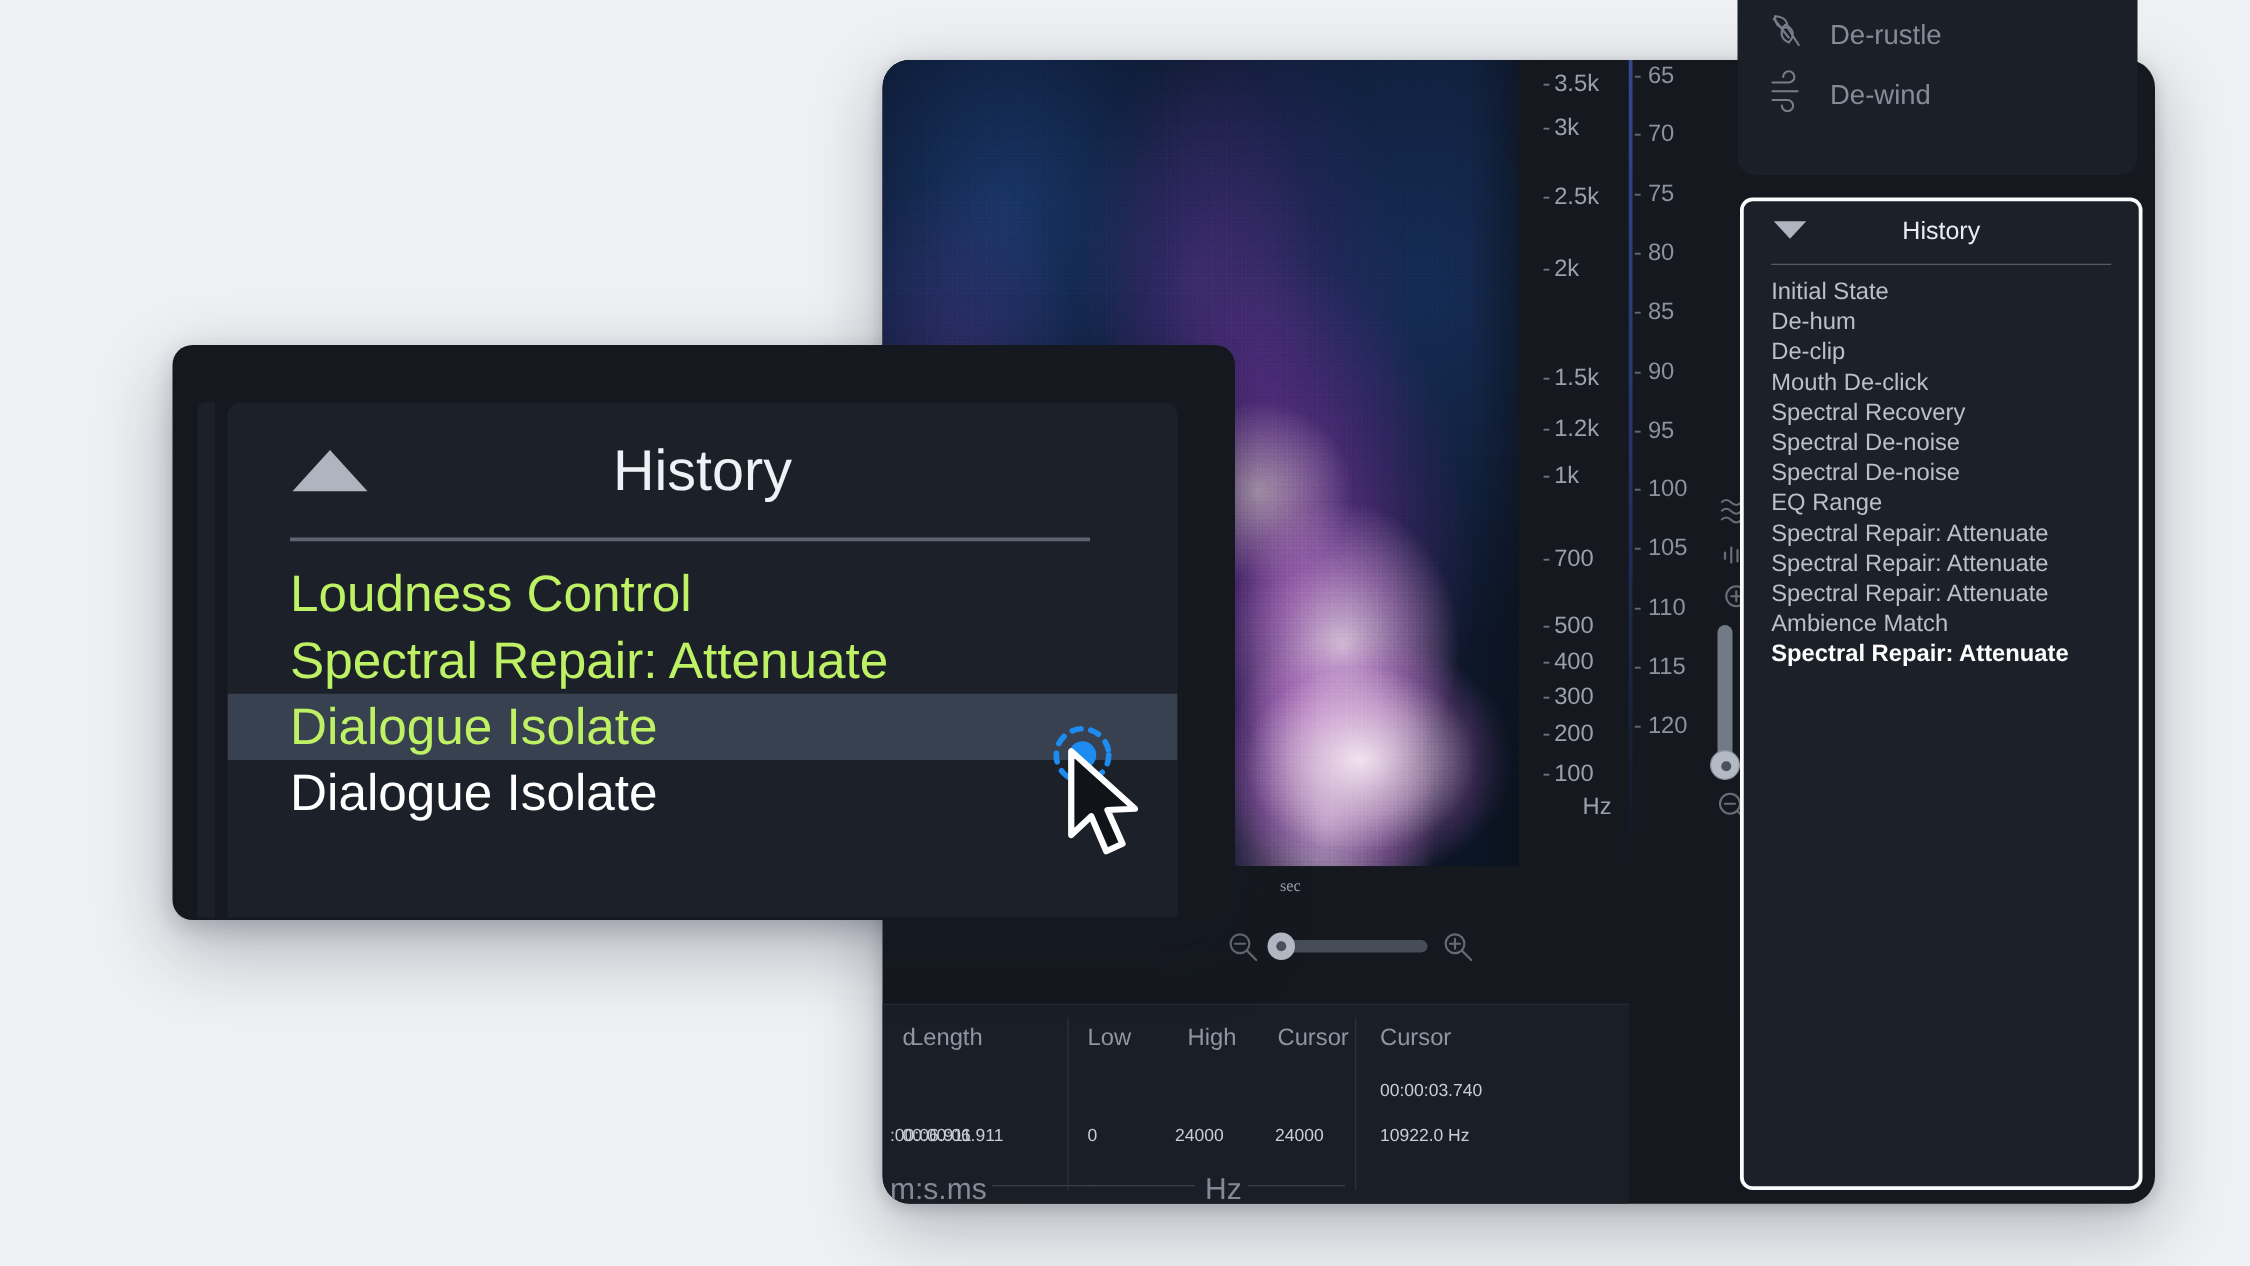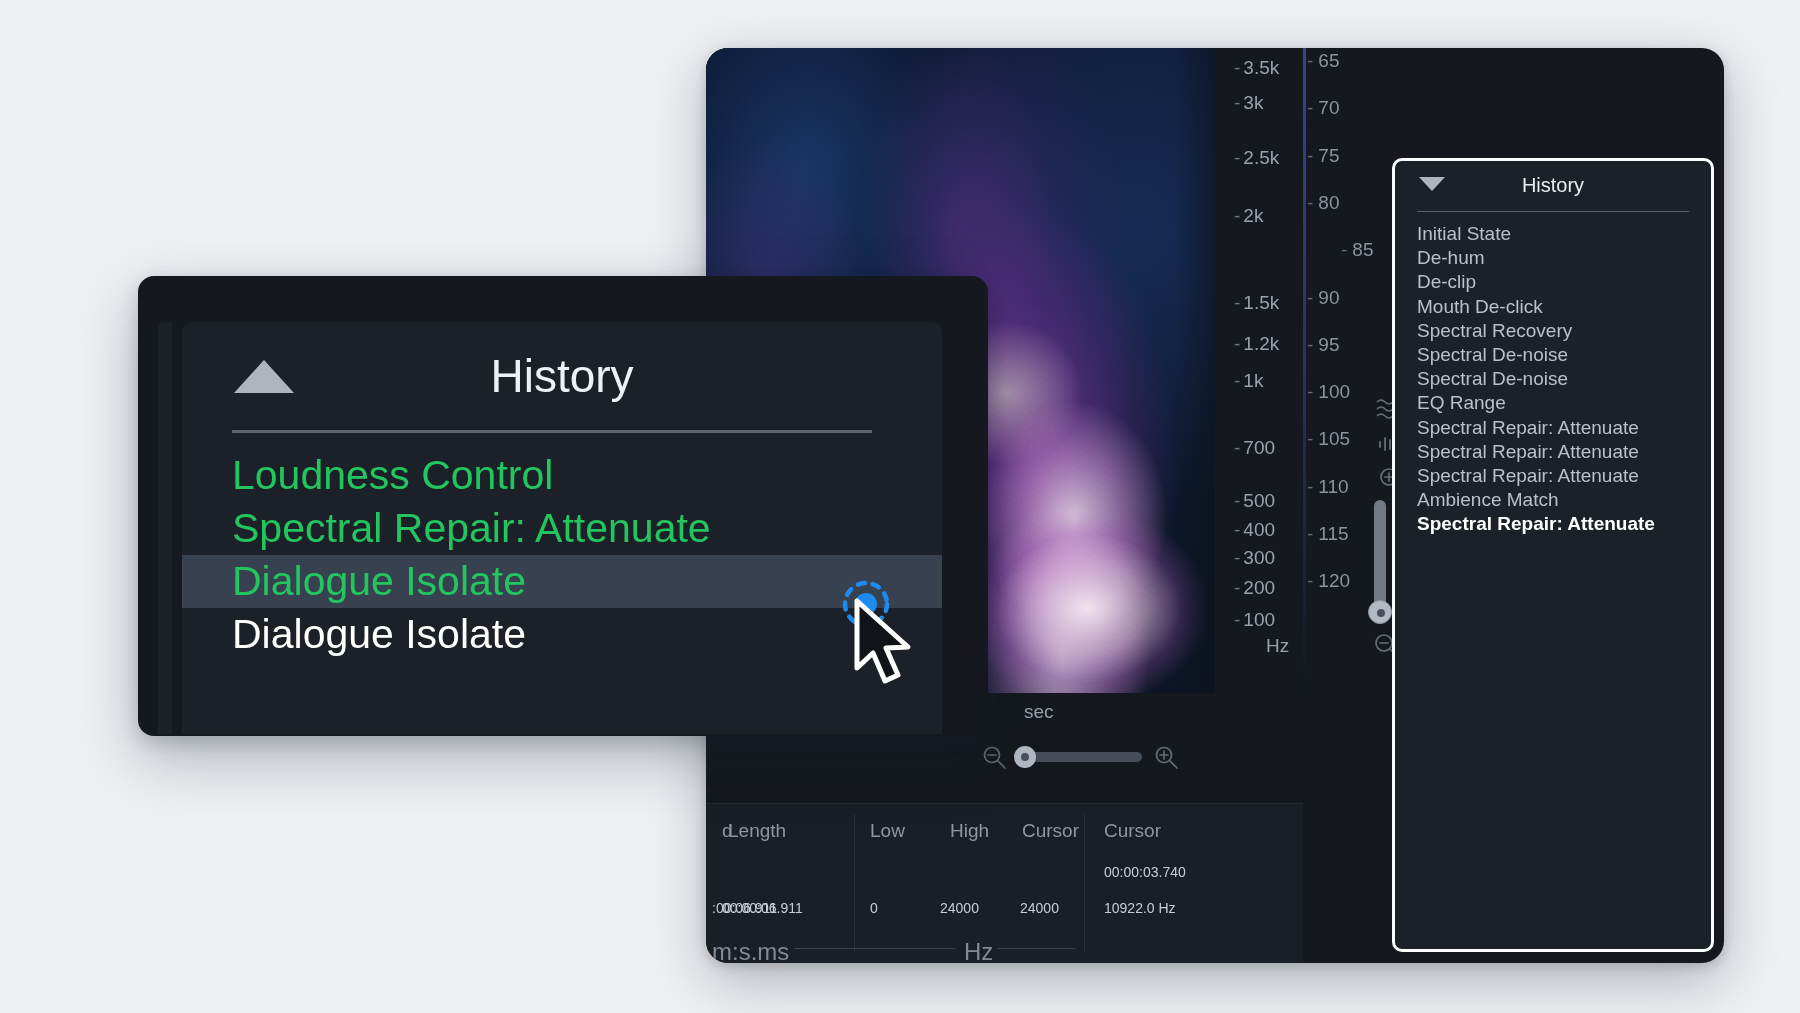--- a/index.html
+++ b/index.html
@@ -118,21 +118,21 @@
     position: absolute; left: 0; top: 645px;
     width: 597px; height: 40px;
   }
   .time-label {
     position: absolute; left: 226px; top: 8px;
     font-size: 19px; color: #9aa1ad;
   }
   .time-label .bar { color: #7b828e; }
   .sec-label {
     position: absolute; left: 318px; top: 8px;
-    font-size: 19px; color: #9aa1ad;
+    font-size: 13px; color: #9aa1ad; font-family: Liberation Serif, serif;
   }
 
   
   .hzoom { position: absolute; left: 286px; top: 693px; width: 200px; height: 32px; }
   .hz-track {
     position: absolute; left: 30px; top: 11px;
     width: 120px; height: 10px; border-radius: 5px; background: #464d59;
   }
   .hz-handle {
     position: absolute; left: 22px; top: 5px;
@@ -239,21 +239,21 @@
     position: absolute; left: 52px; top: 38px;
     width: 0; height: 0;
     border-left: 30px solid transparent;
     border-right: 30px solid transparent;
     border-bottom: 33px solid #aeb5bf;
   }
   .mag-title { font-size: 46px; color: #eef1f5; }
   .mag-rule { height: 3px; background: #5d646f; margin: 0 70px 0 50px; }
   .mag-list { padding-top: 16px; }
   .mag-item {
-    font-size: 41px; color: #22c55e; line-height: 53px;
+    font-size: 41px; color: #bef264; line-height: 53px;
     padding-left: 50px; white-space: nowrap; position: relative;
   }
   .mag-item.selected { background: #38414f; }
   .mag-item.current { color: #ffffff; }
 
   
   .click-halo {
     position: absolute; left: 840px; top: 578px;
     width: 52px; height: 52px;
   }
@@ -291,21 +291,21 @@
       <div class="freq-unit">Hz</div>
     </div>
 
     <div class="db-ruler">
       <div class="db-spine"></div>
       <div id="db-ticks">
           <div class="db-tick" style="top: 13px;"><span class="dash">-</span>65</div>
           <div class="db-tick" style="top: 60.3px;"><span class="dash">-</span>70</div>
           <div class="db-tick" style="top: 107.6px;"><span class="dash">-</span>75</div>
           <div class="db-tick" style="top: 154.9px;"><span class="dash">-</span>80</div>
-          <div class="db-tick" style="top: 202.2px; padding-left: 34px;"><span class="dash">-</span>85</div>
+          <div class="db-tick" style="top: 202.2px;"><span class="dash">-</span>85</div>
           <div class="db-tick" style="top: 249.5px;"><span class="dash">-</span>90</div>
           <div class="db-tick" style="top: 296.8px;"><span class="dash">-</span>95</div>
           <div class="db-tick" style="top: 344.1px;"><span class="dash">-</span>100</div>
           <div class="db-tick" style="top: 391.4px;"><span class="dash">-</span>105</div>
           <div class="db-tick" style="top: 438.7px;"><span class="dash">-</span>110</div>
           <div class="db-tick" style="top: 486px;"><span class="dash">-</span>115</div>
           <div class="db-tick" style="top: 533.3px;"><span class="dash">-</span>120</div>
         </div>
     </div>
 
@@ -397,20 +397,43 @@
       <div class="st-val" style="left:398px;top:96px">10922.0 Hz</div>
 
       <div class="st-unit" style="left:6px;top:134px">m:s.ms</div>
       <div class="st-rule" style="left:88px;top:144px;width:84px"></div>
       <div class="st-rule" style="left:164px;top:144px;width:86px"></div>
       <div class="st-unit" style="left:258px;top:134px">Hz</div>
       <div class="st-rule" style="left:292px;top:144px;width:78px"></div>
     </div>
   </div>
 
+  <div class="module-panel">
+    <div class="module-row" style="top:8px">
+      <span>
+        <svg viewBox="0 0 34 34" width="34" height="34" fill="none" stroke="#777e8a" stroke-width="1.7" stroke-linecap="round">
+          <path d="M6 5 c7 0 10 4 10 9 c-6 1 -10 -2 -10 -9z"></path>
+          <path d="M17 26 c-7 -3 -7 -9 -3 -14 c6 2 9 8 3 14z"></path>
+          <path d="M5 7 L17 22"></path>
+          <path d="M25 28 L16 14"></path>
+        </svg>
+      </span>
+      <span class="module-label">De-rustle</span>
+    </div>
+    <div class="module-row" style="top:56px">
+      <span>
+        <svg viewBox="0 0 34 34" width="34" height="34" fill="none" stroke="#777e8a" stroke-width="1.7" stroke-linecap="round">
+          <path d="M4 10 h13 a4.5 4.5 0 1 0 -4.5 -4.5"></path>
+          <path d="M4 17 h20"></path>
+          <path d="M4 24 h12 a4.5 4.5 0 1 1 -4.5 4.5"></path>
+        </svg>
+      </span>
+      <span class="module-label">De-wind</span>
+    </div>
+  </div>
 
   <div class="history-panel">
     <div class="hp-header">
       <span class="hp-caret"></span>
       <span class="hp-title">History</span>
     </div>
     <div class="hp-rule"></div>
     <div class="hp-list" id="hp-list">
         <div class="hp-item">Initial State</div>
         <div class="hp-item">De-hum</div>

